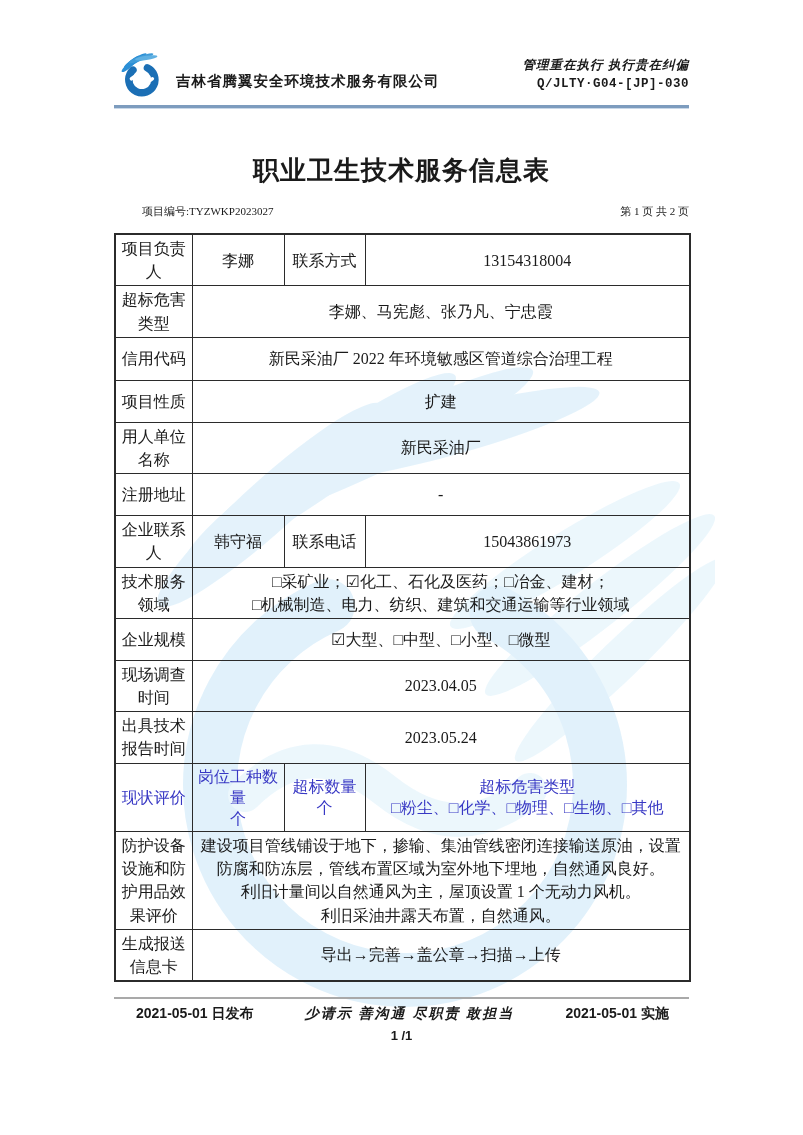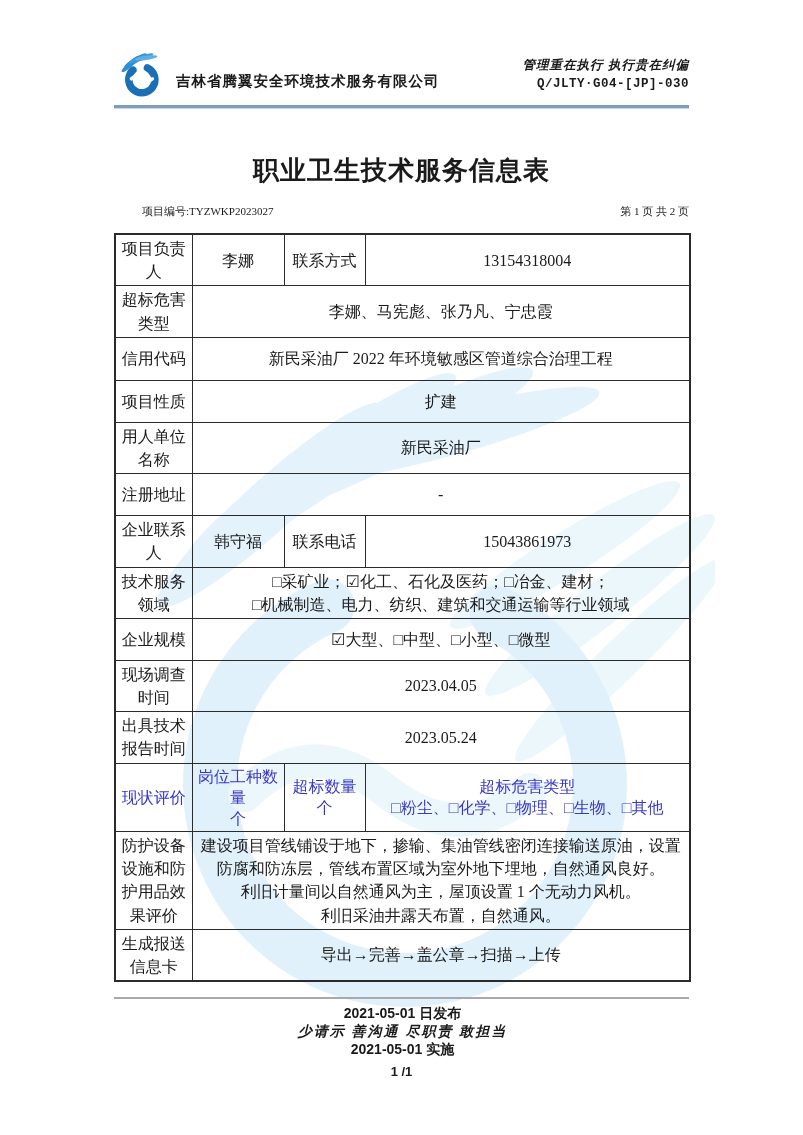--- a/index.html
+++ b/index.html
@@ -67,21 +67,21 @@
   tr.blue td { color:#3838c4; line-height:1.32; }
   td.protect-cell { text-align:left; padding:3px 6px; line-height:1.56; }
   .protect-center { text-align:center; }
 
   
   .footer-rule { margin-top:15px; border-top:2px solid #a9a9a9; }
   .footer-row {
     margin-top:6px; display:flex; justify-content:space-between; align-items:center;
     font-family:"Liberation Sans","DejaVu Sans",sans-serif;
     font-weight:bold; font-size:14px;
-    padding-left:22px; padding-right:20px;flex-direction:column;
+    padding-left:22px; padding-right:20px;
   }
   .footer-center { font-style:italic; letter-spacing:2px; }
   .page-num {
     margin-top:5px; text-align:center;
     font-family:"Liberation Sans","DejaVu Sans",sans-serif;
     font-weight:bold; font-size:13px;
   }
 </style>
 </head>
 <body>

